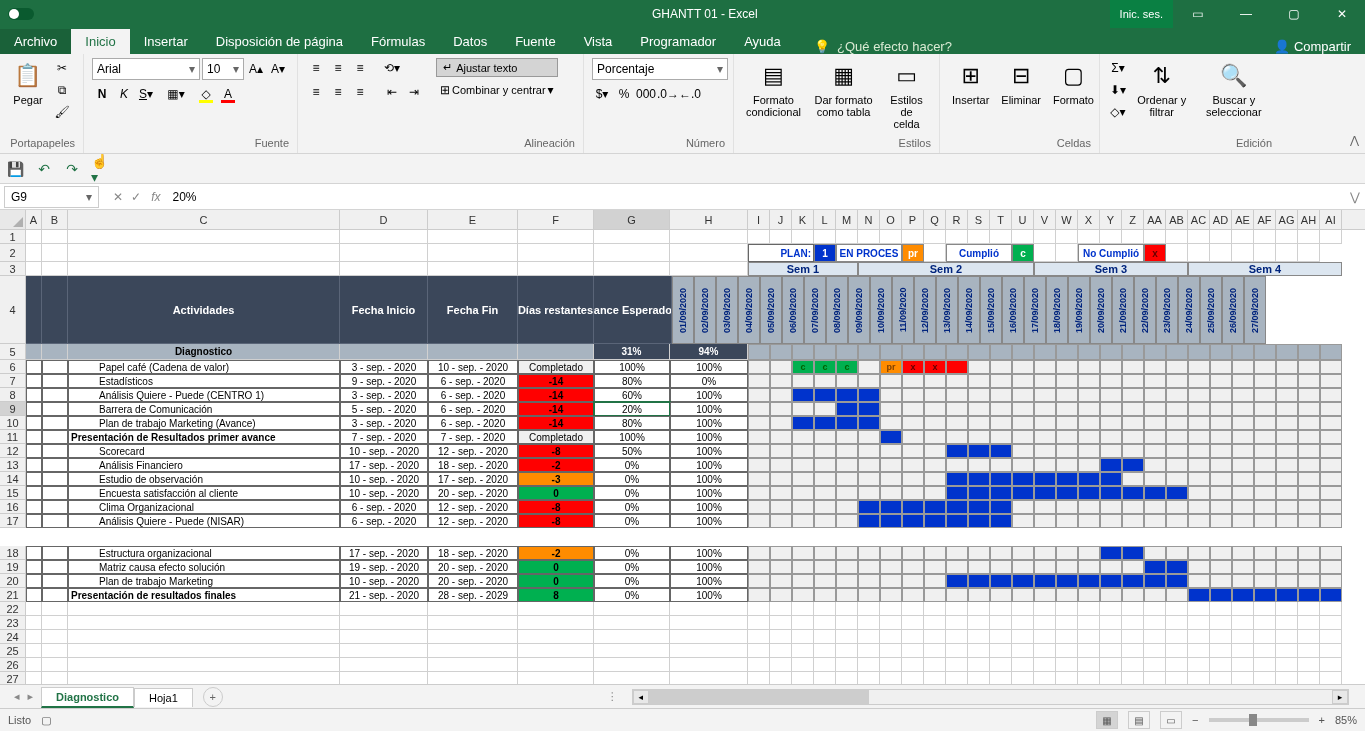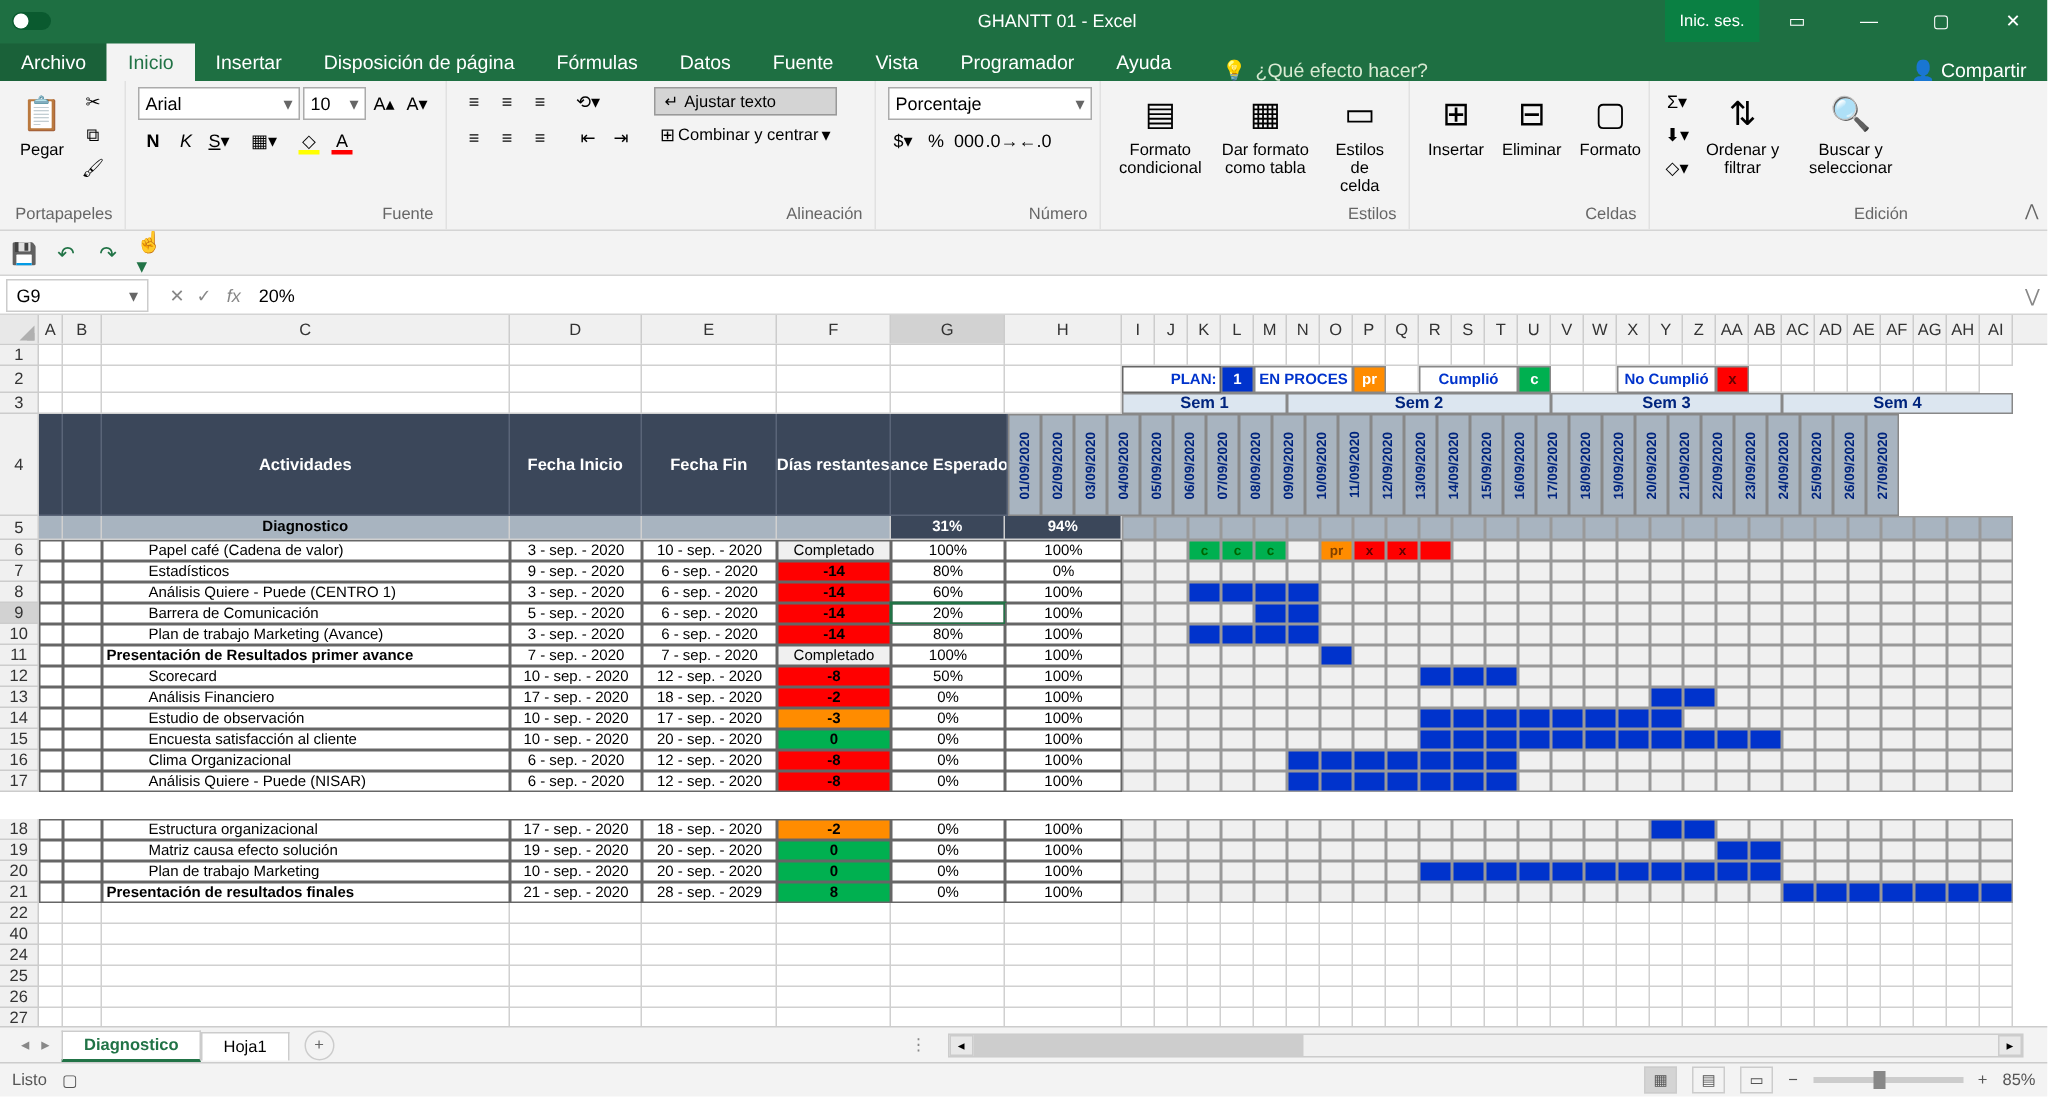--- a/index.html
+++ b/index.html
@@ -1187,21 +1187,21 @@
         <div class="cell " style="width:22px;height:14px;"></div>
         <div class="cell " style="width:22px;height:14px;"></div>
         <div class="cell " style="width:22px;height:14px;"></div>
         <div class="cell " style="width:22px;height:14px;"></div>
         <div class="cell " style="width:22px;height:14px;"></div>
         <div class="cell " style="width:22px;height:14px;"></div>
         <div class="cell " style="width:22px;height:14px;"></div>
         <div class="cell " style="width:22px;height:14px;"></div>
       </div>
       <div class="grid-row" style="height:14px">
-        <div class="rowhdr" style="height:14px">40</div>
+        <div class="rowhdr" style="height:14px">23</div>
         <div class="cell " style="width:16px;height:14px;"></div>
         <div class="cell " style="width:26px;height:14px;"></div>
         <div class="cell " style="width:272px;height:14px;"></div>
         <div class="cell " style="width:88px;height:14px;"></div>
         <div class="cell " style="width:90px;height:14px;"></div>
         <div class="cell " style="width:76px;height:14px;"></div>
         <div class="cell " style="width:76px;height:14px;"></div>
         <div class="cell " style="width:78px;height:14px;"></div>
         <div class="cell " style="width:22px;height:14px;"></div>
         <div class="cell " style="width:22px;height:14px;"></div>

